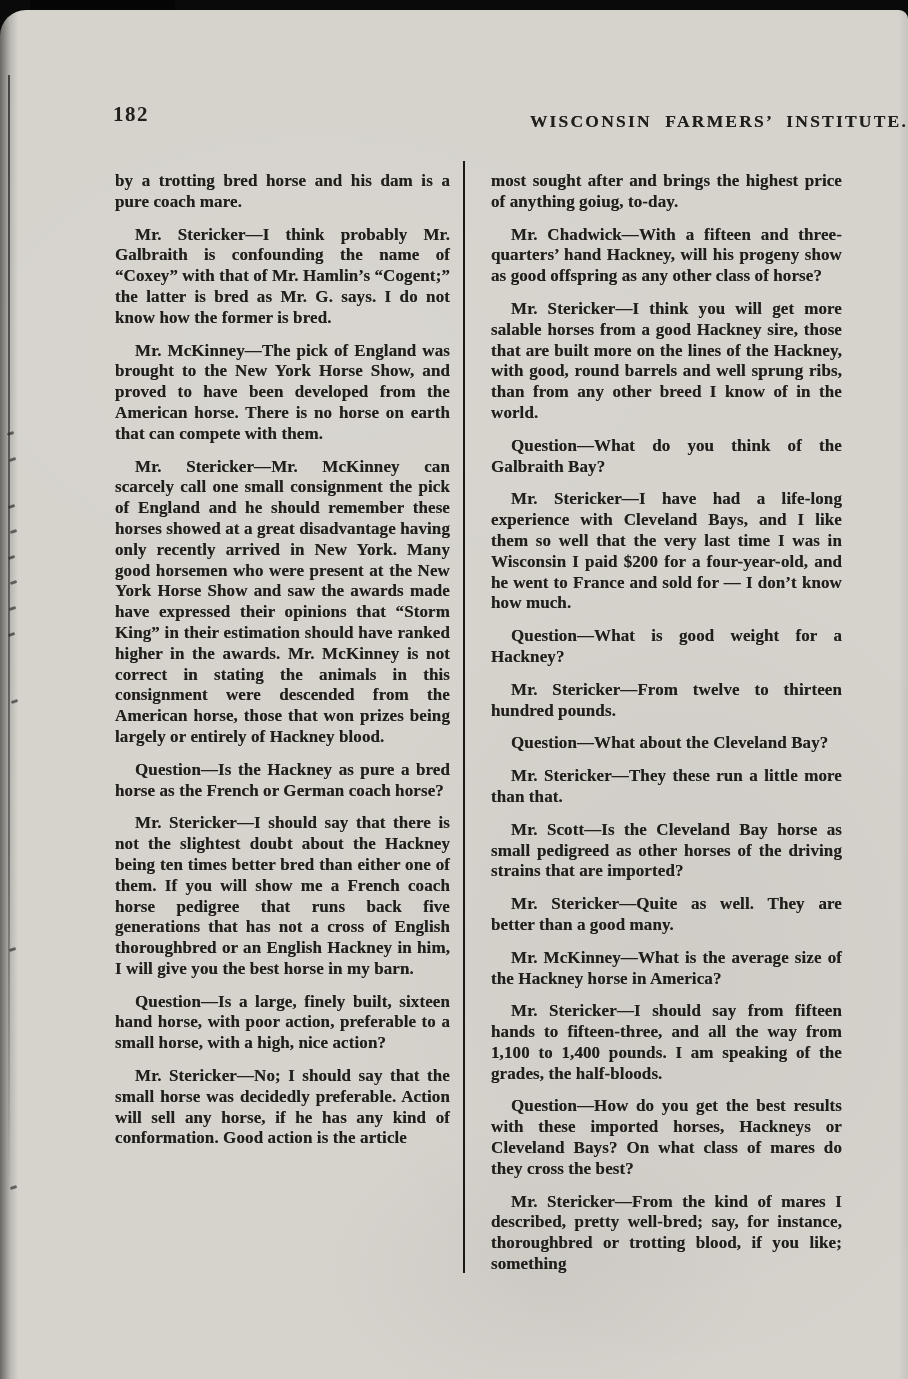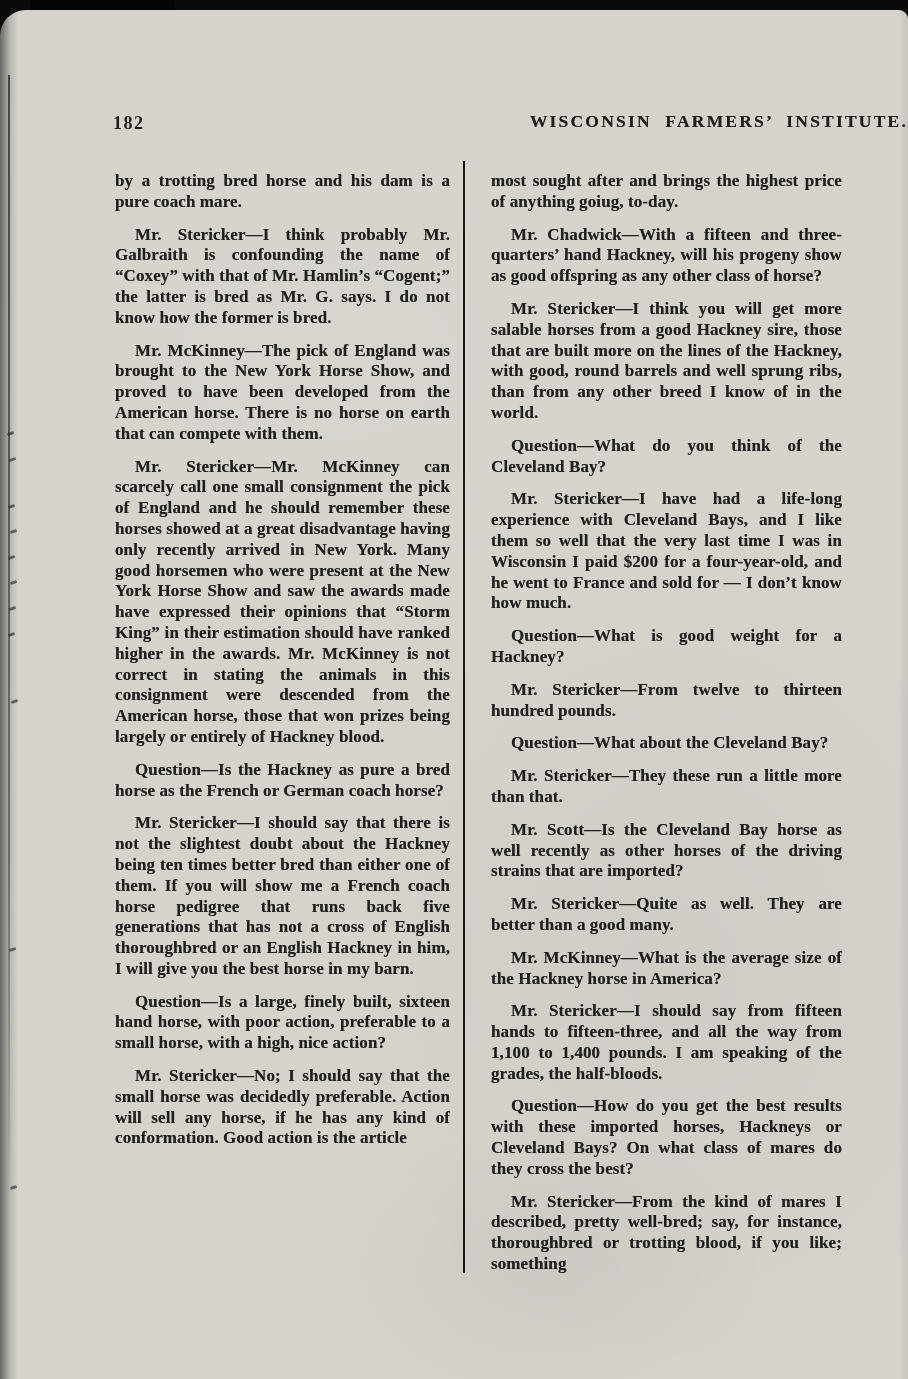--- a/index.html
+++ b/index.html
@@ -39,22 +39,22 @@
   }
   .binding-line{
     position:absolute;left:8px;top:65px;height:1120px;width:2px;
     background:linear-gradient(to bottom, rgba(25,25,25,0.7), rgba(25,25,25,0.45) 70%, rgba(25,25,25,0));
   }
   .edge-blemish{
     position:absolute;left:30px;top:0;width:145px;height:18px;
     background:#050505;border-radius:0 0 7px 7px;
   }
   .page-number{
-    position:absolute;left:113px;top:103px;
-    font-size:18px;font-weight:700;letter-spacing:1.5px;color:var(--ink);
+    position:absolute;left:113px;top:92px;
+    font-size:21px;font-weight:700;letter-spacing:1.5px;color:var(--ink);
   }
   .page-title{
     position:absolute;left:0;right:0;top:101px;text-align:right;
     font-size:17.5px;font-weight:700;letter-spacing:2.2px;word-spacing:7px;
     color:var(--ink);
     text-shadow:0 0 0.5px rgba(20,20,20,0.6);
   }
   .column{
     position:absolute;top:149px;color:var(--ink);
   }
@@ -101,27 +101,27 @@
         <p>Question—Is a large, finely built, sixteen hand horse, with poor action, preferable to a small horse, with a high, nice action?</p>
         <p>Mr. Stericker—No; I should say that the small horse was decidedly preferable. Action will sell any horse, if he has any kind of conformation. Good action is the article</p>
       </div>
 
     <div class="column-divider"></div>
 
     <div class="column col-right">
         <p>most sought after and brings the highest price of anything goiug, to-day.</p>
         <p>Mr. Chadwick—With a fifteen and three-quarters’ hand Hackney, will his progeny show as good offspring as any other class of horse?</p>
         <p>Mr. Stericker—I think you will get more salable horses from a good Hackney sire, those that are built more on the lines of the Hackney, with good, round barrels and well sprung ribs, than from any other breed I know of in the world.</p>
-        <p>Question—What do you think of the Cleveland Bay?</p>
+        <p>Question—What do you think of the Galbraith Bay?</p>
         <p>Mr. Stericker—I have had a life-long experience with Cleveland Bays, and I like them so well that the very last time I was in Wisconsin I paid $200 for a four-year-old, and he went to France and sold for — I don’t know how much.</p>
         <p>Question—What is good weight for a Hackney?</p>
         <p>Mr. Stericker—From twelve to thirteen hundred pounds.</p>
         <p>Question—What about the Cleveland Bay?</p>
         <p>Mr. Stericker—They these run a little more than that.</p>
-        <p>Mr. Scott—Is the Cleveland Bay horse as well recently as other horses of the driving strains that are imported?</p>
+        <p>Mr. Scott—Is the Cleveland Bay horse as small pedigreed as other horses of the driving strains that are imported?</p>
         <p>Mr. Stericker—Quite as well. They are better than a good many.</p>
         <p>Mr. McKinney—What is the average size of the Hackney horse in America?</p>
         <p>Mr. Stericker—I should say from fifteen hands to fifteen-three, and all the way from 1,100 to 1,400 pounds. I am speaking of the grades, the half-bloods.</p>
         <p>Question—How do you get the best results with these imported horses, Hackneys or Cleveland Bays? On what class of mares do they cross the best?</p>
         <p>Mr. Stericker—From the kind of mares I described, pretty well-bred; say, for instance, thoroughbred or trotting blood, if you like; something</p>
       </div>
 
     <div id="artifacts">
         <span class="scan-mark" style="left: 7px; top: 422px;"></span>
         <span class="scan-mark" style="left: 9px; top: 448px;"></span>

